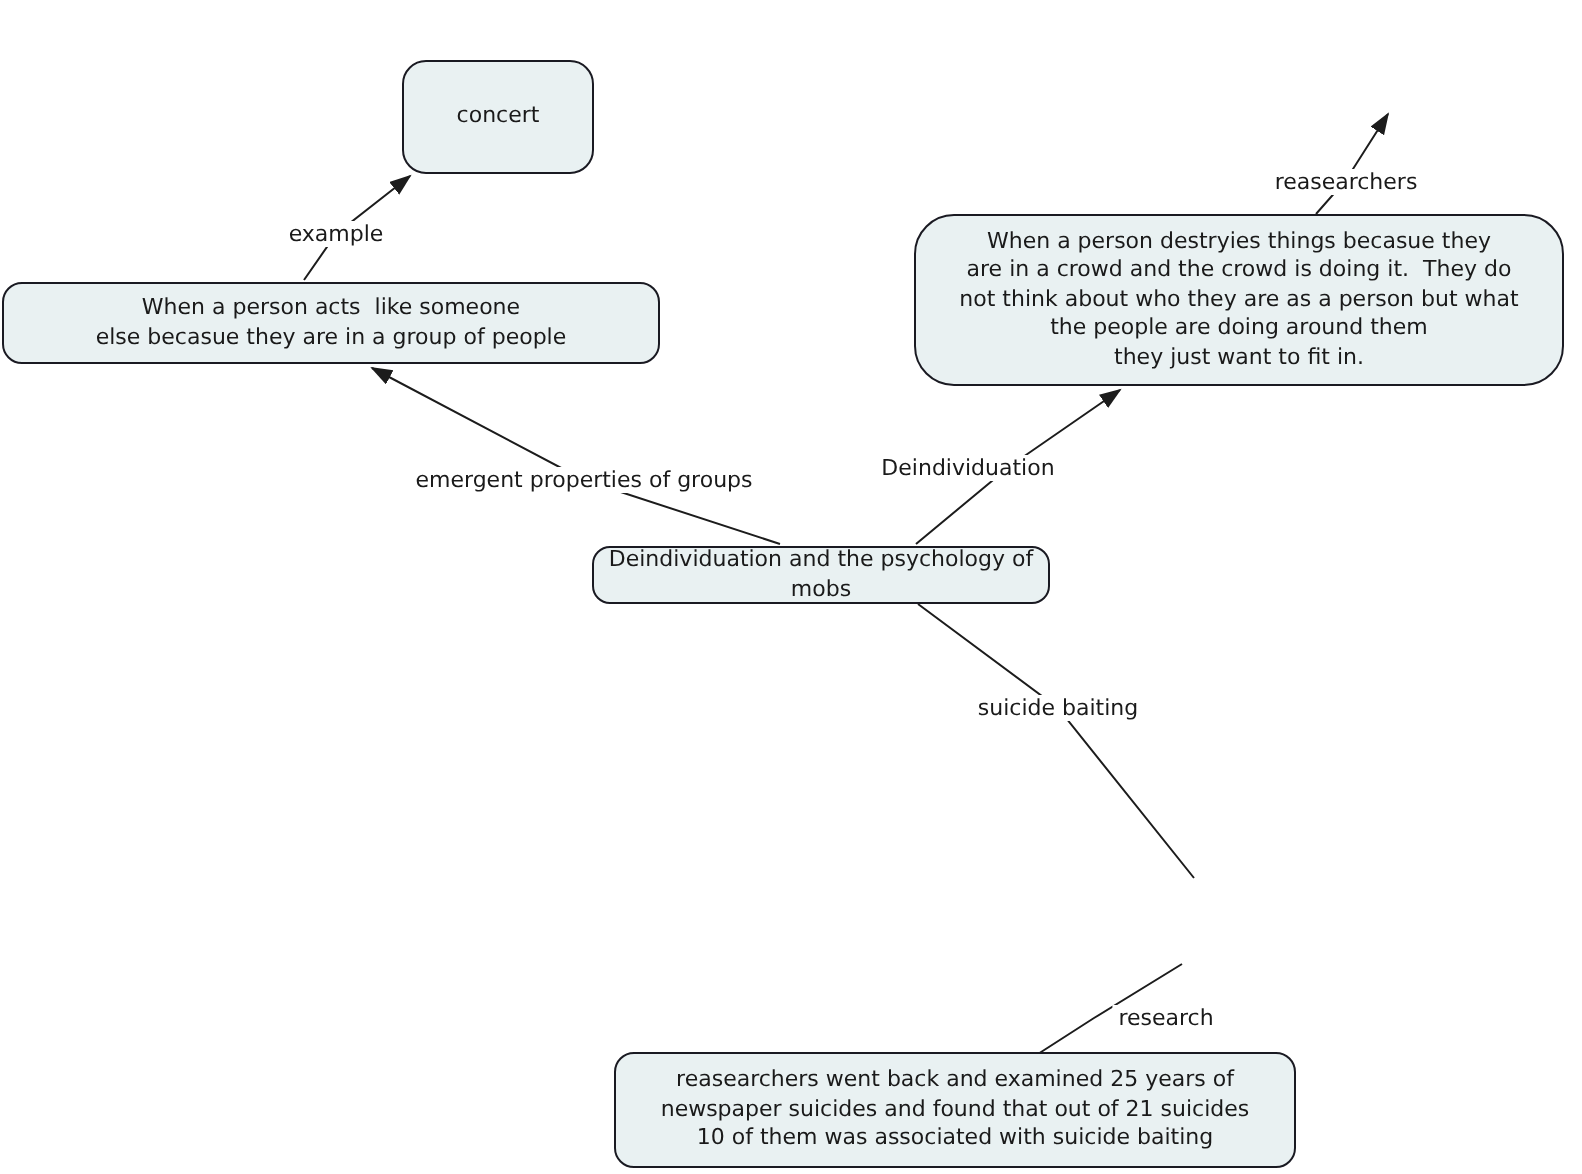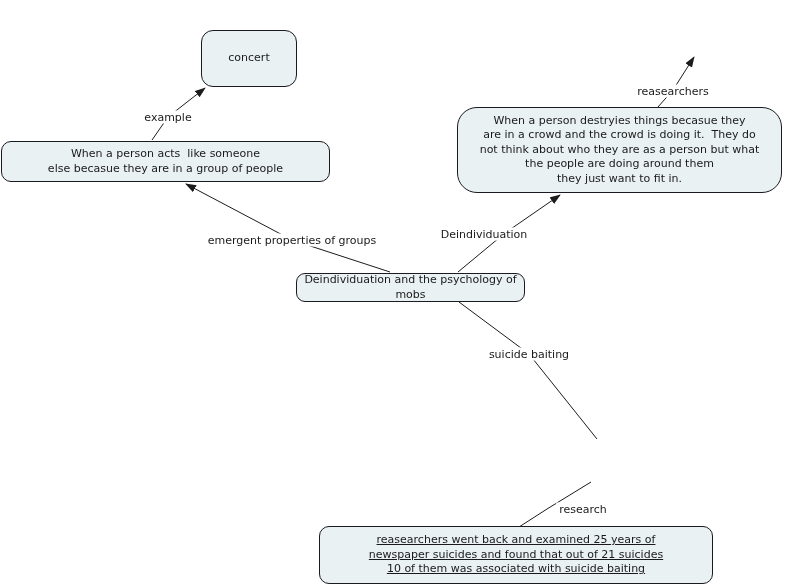--- a/index.html
+++ b/index.html
@@ -78,21 +78,21 @@
 
   <div class="node" style="left:457px; top:107px; width:325px; height:86px;border-radius:20px;">When a person destryies things becasue they
 are in a crowd and the crowd is doing it.  They do
 not think about who they are as a person but what
 the people are doing around them
 they just want to fit in.</div>
 
   <div class="node" style="left:296px; top:273px; width:229px; height:29px; border-radius:9px;">Deindividuation and the psychology of mobs</div>
 
 
-  <div class="node" style="left:319px; top:526px; width:394px; height:58px;text-decoration:underline;">reasearchers went back and examined 25 years of
+  <div class="node" style="left:307px; top:526px; width:341px; height:58px;">reasearchers went back and examined 25 years of
 newspaper suicides and found that out of 21 suicides
 10 of them was associated with suicide baiting</div>
 
   <div class="link-label" style="left:168px; top:117px;">example</div>
 
   <div class="link-label" style="left:292px; top:240px;">emergent properties of groups</div>
 
   <div class="link-label" style="left:484px; top:234px;">Deindividuation</div>
 
   <div class="link-label" style="left:673px; top:91px;">reasearchers</div>

